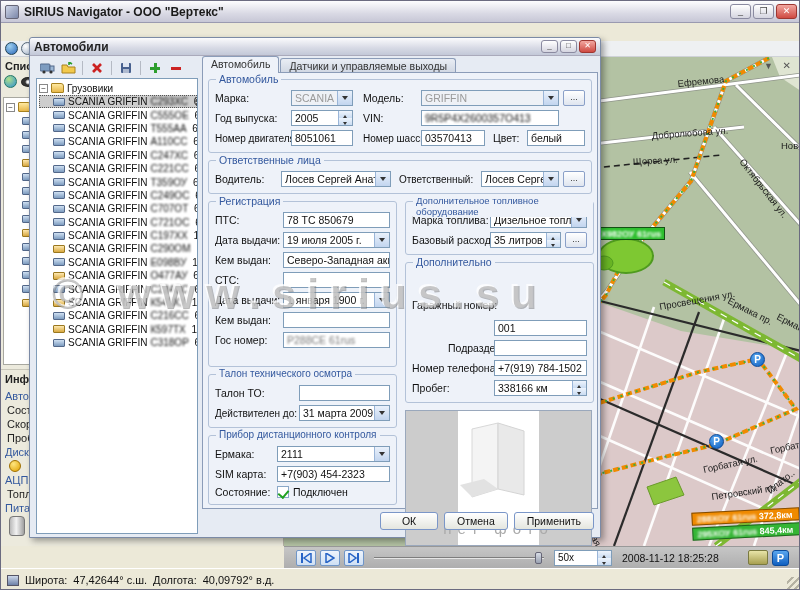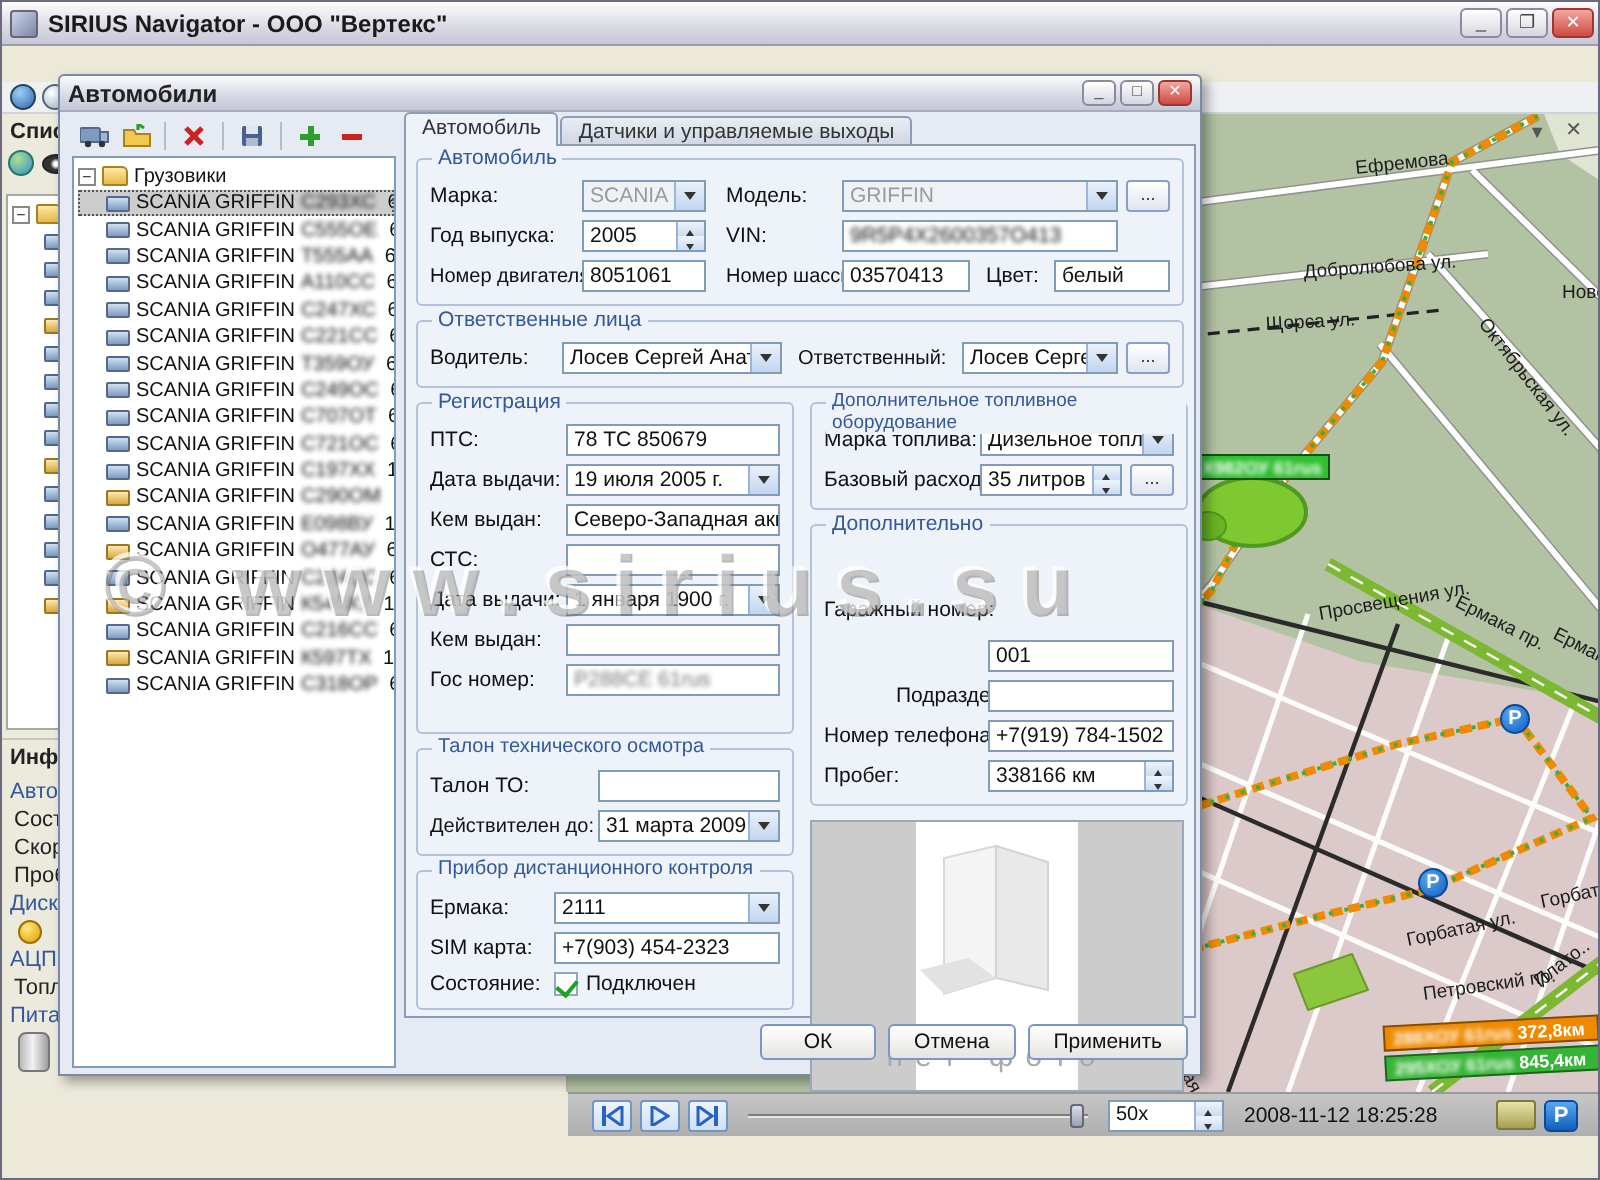--- a/index.html
+++ b/index.html
@@ -744,13 +744,21 @@
           <i class="dn"></i>
         </span>
     </div>
     <div id="ptime">2008-11-12 18:25:28</div>
     <div class="pright">
       <div class="car-ico"></div>
       <div class="p-ico">P</div>
     </div>
   </div>
 
+  <div id="statusbar">
+    <div class="sb-ico"></div>
+    <span>Широта:</span>
+    <span>47,42644° с.ш.</span>
+    <span>Долгота:</span>
+    <span>40,09792° в.д.</span>
+    <div id="grip"></div>
+  </div>
 </div>
 
 </body></html>

